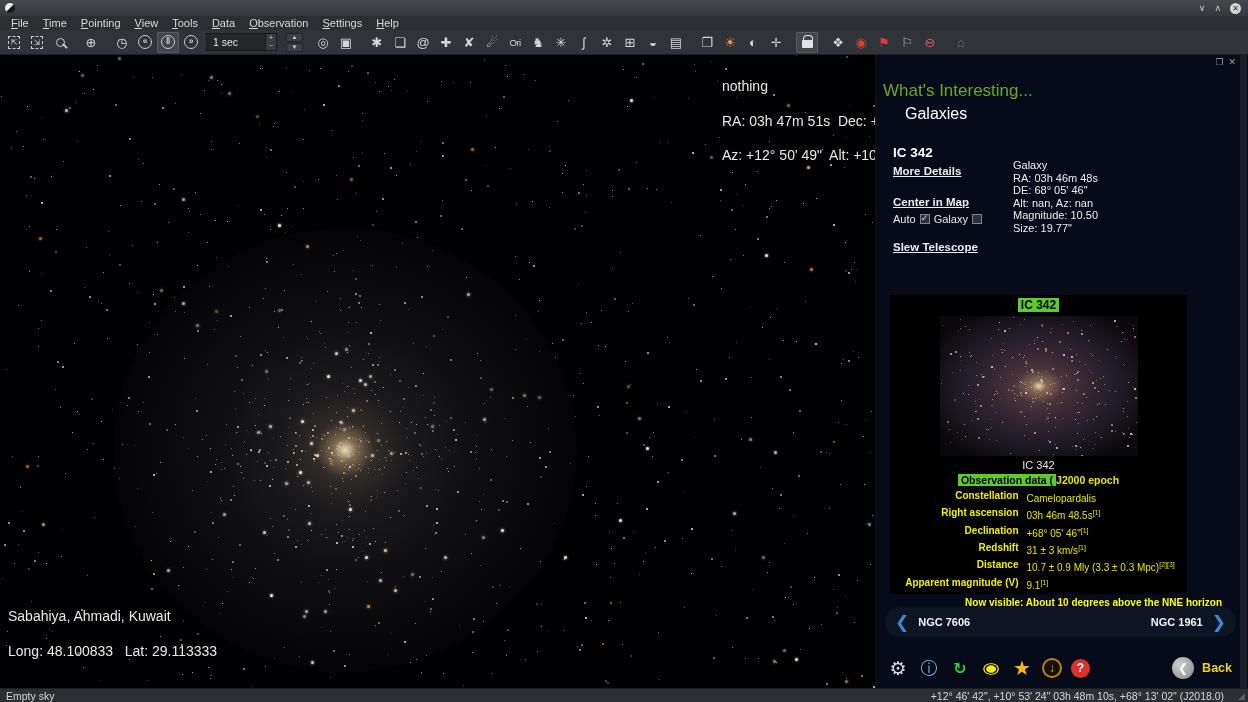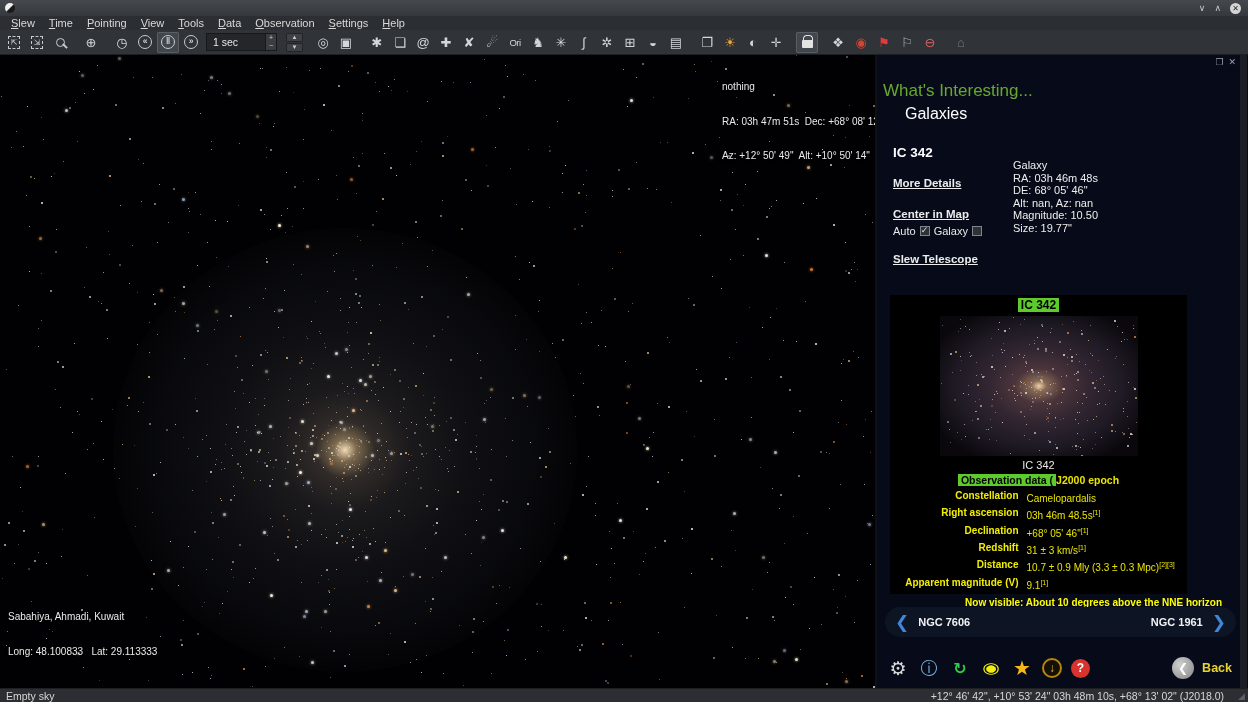--- a/index.html
+++ b/index.html
@@ -40,32 +40,32 @@
   .arrow-stack{display:flex;flex-direction:column;gap:1px;margin-left:5px}
   .arrow-stack span{width:17px;height:9px;background:#3d4046;border:1px solid #212327;color:#cfcfcf;font-size:6px;line-height:7px;text-align:center;border-radius:1px}
 
   
   .main{display:flex;height:633px}
   .skymap{position:relative;width:875px;background:#010103;overflow:hidden;flex:none}
   .starfield{position:absolute;inset:0}
   .starfield i{position:absolute;border-radius:50%;display:block}
   .galaxy{position:absolute;left:113px;top:173px;width:464px;height:444px;border-radius:50%;
     background:radial-gradient(ellipse at 50% 50%,rgba(255,230,190,.95) 0%,rgba(246,208,152,.5) 3.5%,rgba(200,178,160,.24) 9%,rgba(150,142,148,.17) 20%,rgba(112,114,128,.13) 38%,rgba(86,90,106,.09) 58%,rgba(0,0,0,0) 76%)}
-  .overlay{position:absolute;color:#e9e9e9;font-size:10px;line-height:11.5px;text-shadow:0 1px 2px #000;white-space:pre}
+  .overlay{position:absolute;color:#e9e9e9;font-size:14px;line-height:11.5px;text-shadow:0 1px 2px #000;white-space:pre}
   .time-info{left:12px;top:10px}
   .focus-info{left:722px;top:3px}
   .loc-info{left:8px;bottom:8px}
 
   
   .wi-panel{flex:1;position:relative;background:#070b19;overflow:hidden;border-left:2px solid #0e1016;color:#fff}
   .dock-icons{position:absolute;top:2px;right:12px;color:#9aa0aa;font-size:9px;display:flex;gap:5px}
   .wi-title{position:absolute;left:6px;top:26px;font-size:17px;color:#68a82e}
   .wi-sub{position:absolute;left:28px;top:50px;font-size:16px;color:#fff}
   .obj-name{position:absolute;left:16px;top:90px;font-size:13.5px;font-weight:bold}
-  .links{position:absolute;left:16px;top:118px;width:120px}
+  .links{position:absolute;left:16px;top:106px;width:120px}
   .link{display:inline-block;color:#ececec;font-size:11.5px;font-weight:bold;text-decoration:underline}
   .mb1{margin-bottom:15px}.mb2{margin-bottom:1px}
   .autotrack{display:flex;align-items:center;gap:4px;color:#e8e8e8;font-size:11px;margin:3px 0 12px}
   .cb{width:10px;height:10px;border:1px solid #80858c;background:#2e3136;display:inline-block;position:relative;flex:none}
   .cb.checked::after{content:"✓";position:absolute;left:0;top:-2px;font-size:9px;color:#ddd}
   .obj-summary{position:absolute;left:136px;top:104px;width:184px;color:#ededed;font-size:11px;line-height:12.5px}
   .tabs{position:absolute;left:13px;top:220px;display:flex}
   .tab{padding:3px 10px;font-size:10.5px;color:#d4d4d4;background:#26292e;border:1px solid #101215;border-bottom:none;border-radius:3px 3px 0 0;margin-right:3px}
   .tab.active{background:#4d525a;color:#f2f2f2}
   .wikibox{position:absolute;left:13px;top:240px;width:297px;height:299px;background:#000;display:flex;flex-direction:column;align-items:center;overflow:hidden}
@@ -116,21 +116,21 @@
     <span class="app-icon"></span>
     <span class="win-controls">
       <span class="win-btn">∨</span>
       <span class="win-btn">∧</span>
       <span class="win-close">✕</span>
     </span>
   </div>
 
   <nav class="menubar">
 
-      <span class="menu-item">Slew</span>
+      <span class="menu-item">File</span>
 
       <span class="menu-item">Time</span>
 
       <span class="menu-item">Pointing</span>
 
       <span class="menu-item">View</span>
 
       <span class="menu-item">Tools</span>
 
       <span class="menu-item">Data</span>

